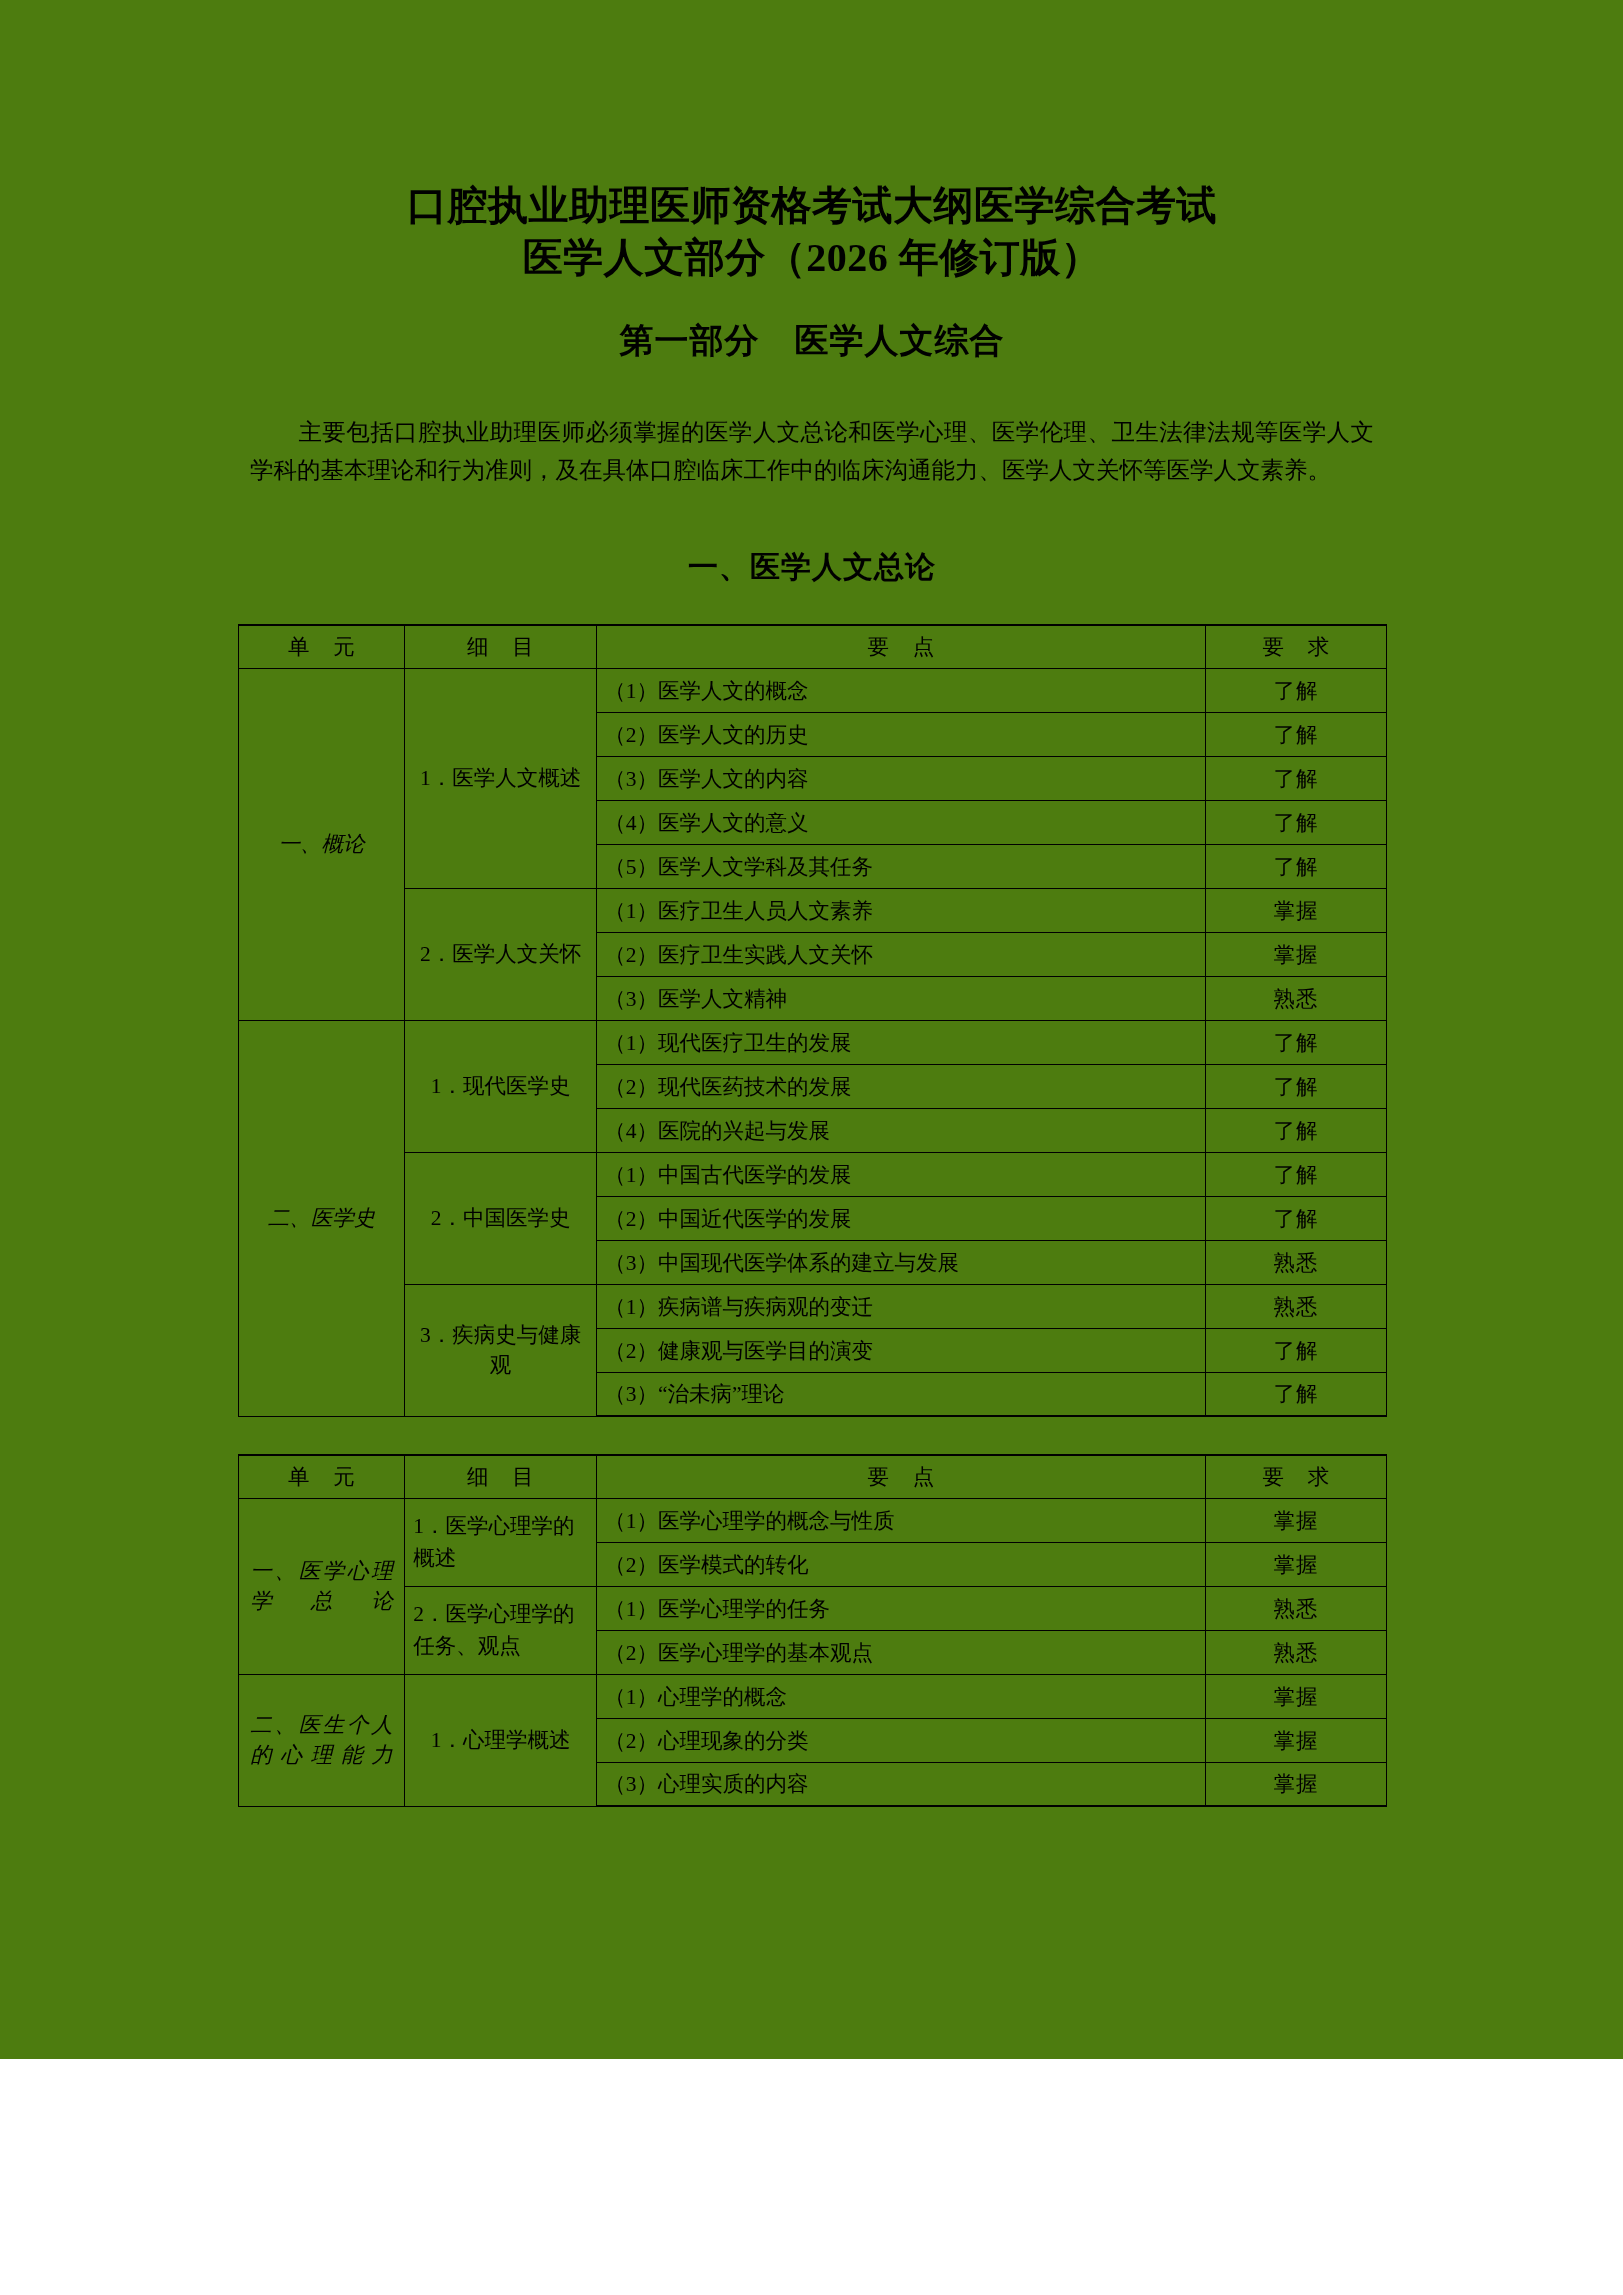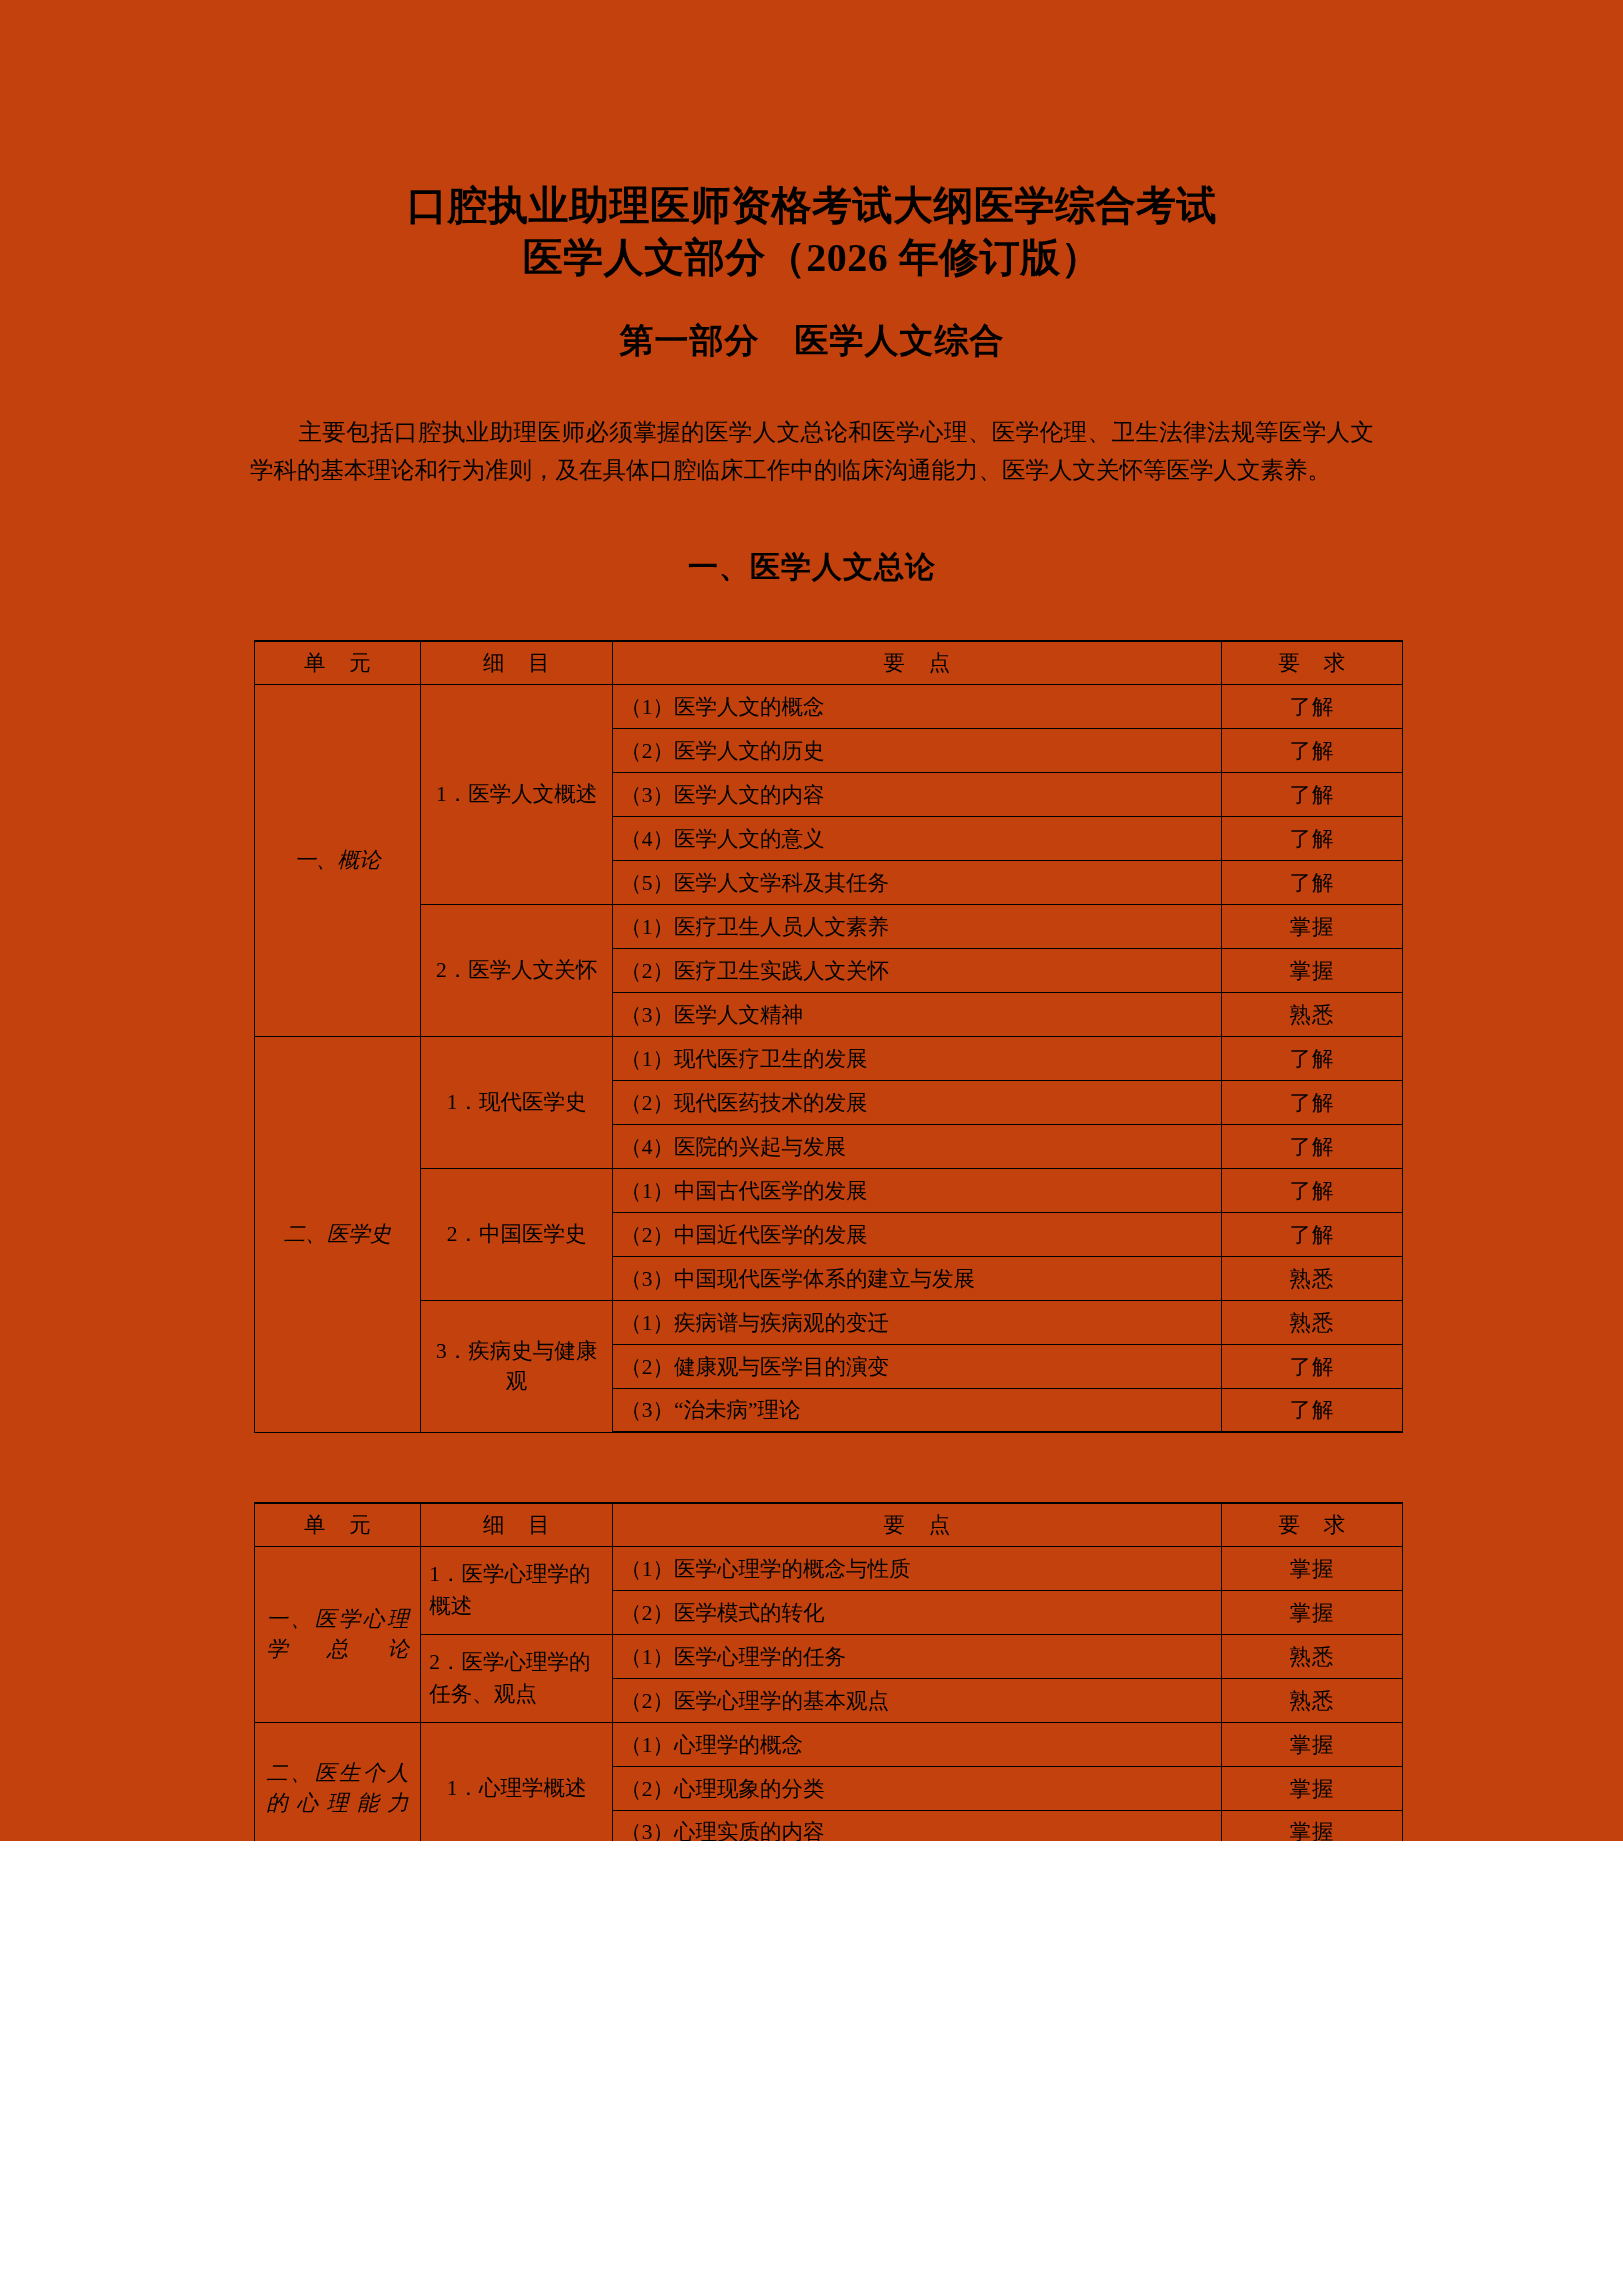--- a/index.html
+++ b/index.html
@@ -7,22 +7,22 @@
     padding: 0;
     background: #ffffff;
   }
   body {
     font-family: "Liberation Serif", "DejaVu Serif", serif;
     color: #000000;
   }
   .page {
     position: relative;
     width: 1623px;
-    height: 1841px;
-    background: #c2410c;
+    height: 2059px;
+    background: #4d7c0f;
     box-sizing: border-box;
     overflow: hidden;
   }
   .content {
     position: absolute;
     left: 238px;
     top: 0;
     width: 1148px;
   }
 
@@ -72,21 +72,21 @@
   }
   .sec1-title { padding-top: 46px; }
   .sec2-title { padding-top: 44px; }
 
   
   .otable {
     border-collapse: collapse;
     table-layout: fixed;
     width: 1148px;
     font-size: 21.5px;
-    margin: 16px;
+    margin: 0;
   }
   .t1-wrap { padding-top: 36px; }
   .t2-wrap { padding-top: 37px; }
 
   .otable td, .otable th {
     border: 1px solid #000;
     padding: 0 7.2px;
     vertical-align: middle;
     font-weight: normal;
     box-sizing: border-box;

